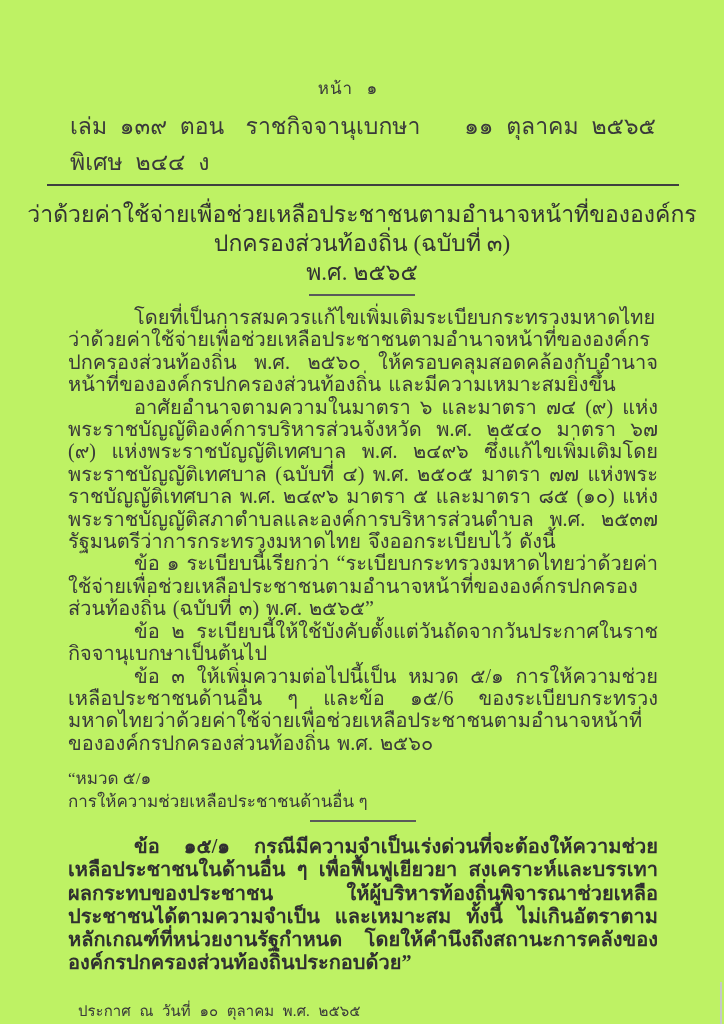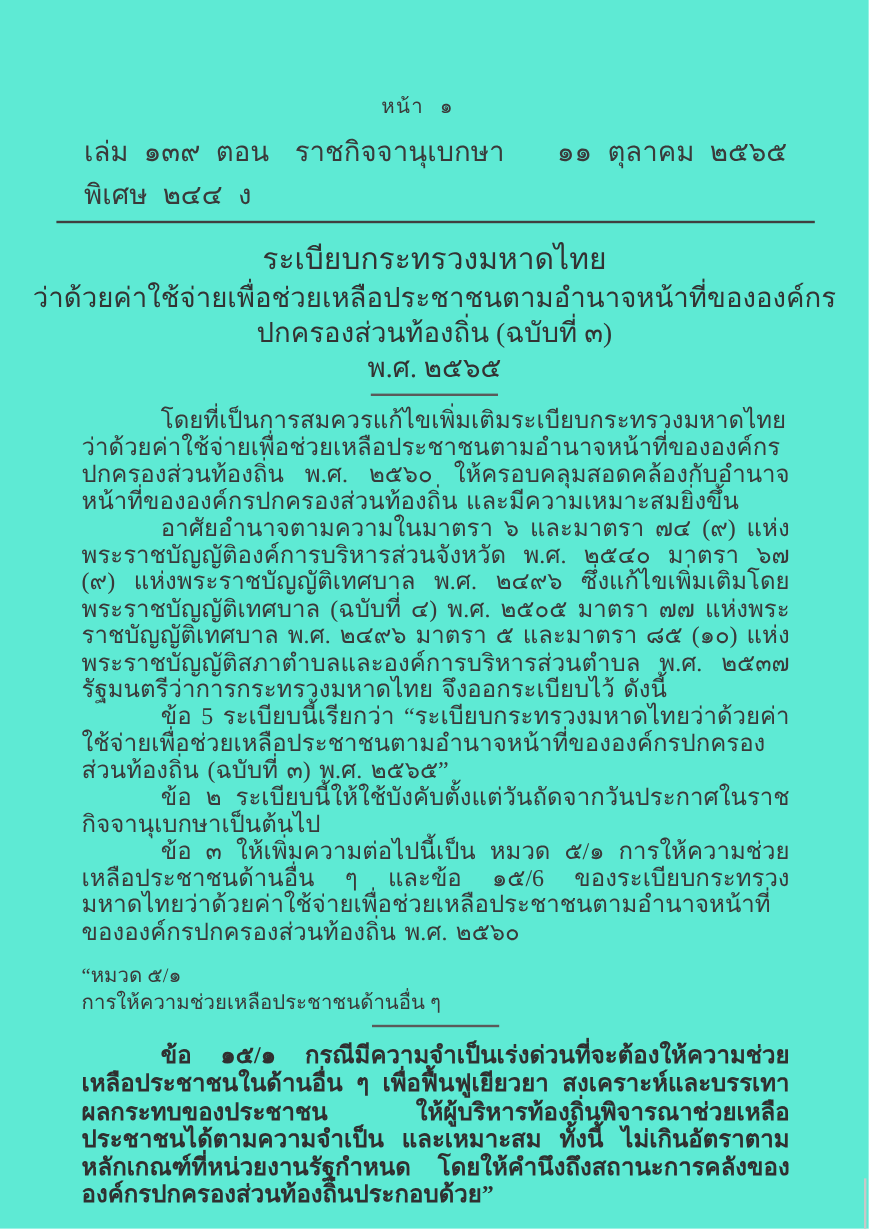--- a/index.html
+++ b/index.html
@@ -7,21 +7,21 @@
     width: 724px; height: 1024px;
     background: #ffffff;
     overflow: hidden;
     font-family: "Liberation Serif", "DejaVu Serif", serif;
     color: #3a3a3a;
   }
   .page {
     position: relative;
     width: 724px; height: 1024px;
     padding-top: 74px;
-    background: #5eead4;
+    background: #bef264;
   }
   
   .page::after {
     content: "";
     position: absolute;
     right: 2px; bottom: 0;
     width: 2px; height: 42px;
     background: #c8c8c8;
   }
   .page-no {
@@ -103,31 +103,30 @@
 
   <div class="masthead">
     <span class="left">เล่ม ๑๓๙ ตอนพิเศษ ๒๔๔ ง</span>
     <span class="mid">ราชกิจจานุเบกษา</span>
     <span class="right">๑๑ ตุลาคม ๒๕๖๕</span>
   </div>
 
   <div class="rule"></div>
 
   <div class="title-block">
-    <div class="doc-title">ระเบียบกระทรวงมหาดไทย</div>
     <div class="doc-subtitle">ว่าด้วยค่าใช้จ่ายเพื่อช่วยเหลือประชาชนตามอำนาจหน้าที่ขององค์กรปกครองส่วนท้องถิ่น (ฉบับที่ ๓)</div>
     <div class="doc-subtitle">พ.ศ. ๒๕๖๕</div>
   </div>
 
   <div class="short-rule"></div>
 
   <div class="body-block">
     <p class="body-p">โดยที่เป็นการสมควรแก้ไขเพิ่มเติมระเบียบกระทรวงมหาดไทยว่าด้วยค่าใช้จ่ายเพื่อช่วยเหลือประชาชนตามอำนาจหน้าที่ขององค์กรปกครองส่วนท้องถิ่น พ.ศ. ๒๕๖๐ ให้ครอบคลุมสอดคล้องกับอำนาจหน้าที่ขององค์กรปกครองส่วนท้องถิ่น และมีความเหมาะสมยิ่งขึ้น</p>
     <p class="body-p">อาศัยอำนาจตามความในมาตรา ๖ และมาตรา ๗๔ (๙) แห่งพระราชบัญญัติองค์การบริหารส่วนจังหวัด พ.ศ. ๒๕๔๐ มาตรา ๖๗ (๙) แห่งพระราชบัญญัติเทศบาล พ.ศ. ๒๔๙๖ ซึ่งแก้ไขเพิ่มเติมโดยพระราชบัญญัติเทศบาล (ฉบับที่ ๔) พ.ศ. ๒๕๐๕ มาตรา ๗๗ แห่งพระราชบัญญัติเทศบาล พ.ศ. ๒๔๙๖ มาตรา ๕ และมาตรา ๘๕ (๑๐) แห่งพระราชบัญญัติสภาตำบลและองค์การบริหารส่วนตำบล พ.ศ. ๒๕๓๗ รัฐมนตรีว่าการกระทรวงมหาดไทย จึงออกระเบียบไว้ ดังนี้</p>
-    <p class="body-p">ข้อ 5 ระเบียบนี้เรียกว่า “ระเบียบกระทรวงมหาดไทยว่าด้วยค่าใช้จ่ายเพื่อช่วยเหลือประชาชนตามอำนาจหน้าที่ขององค์กรปกครองส่วนท้องถิ่น (ฉบับที่ ๓) พ.ศ. ๒๕๖๕”</p>
+    <p class="body-p">ข้อ ๑ ระเบียบนี้เรียกว่า “ระเบียบกระทรวงมหาดไทยว่าด้วยค่าใช้จ่ายเพื่อช่วยเหลือประชาชนตามอำนาจหน้าที่ขององค์กรปกครองส่วนท้องถิ่น (ฉบับที่ ๓) พ.ศ. ๒๕๖๕”</p>
     <p class="body-p">ข้อ ๒ ระเบียบนี้ให้ใช้บังคับตั้งแต่วันถัดจากวันประกาศในราชกิจจานุเบกษาเป็นต้นไป</p>
     <p class="body-p">ข้อ ๓ ให้เพิ่มความต่อไปนี้เป็น หมวด ๕/๑ การให้ความช่วยเหลือประชาชนด้านอื่น ๆ และข้อ ๑๕/6 ของระเบียบกระทรวงมหาดไทยว่าด้วยค่าใช้จ่ายเพื่อช่วยเหลือประชาชนตามอำนาจหน้าที่ขององค์กรปกครองส่วนท้องถิ่น พ.ศ. ๒๕๖๐</p>
 
     <div class="chapter-block">
       <div>“หมวด ๕/๑</div>
       <div>การให้ความช่วยเหลือประชาชนด้านอื่น ๆ</div>
     </div>
 
     <div class="short-rule"></div>
 

